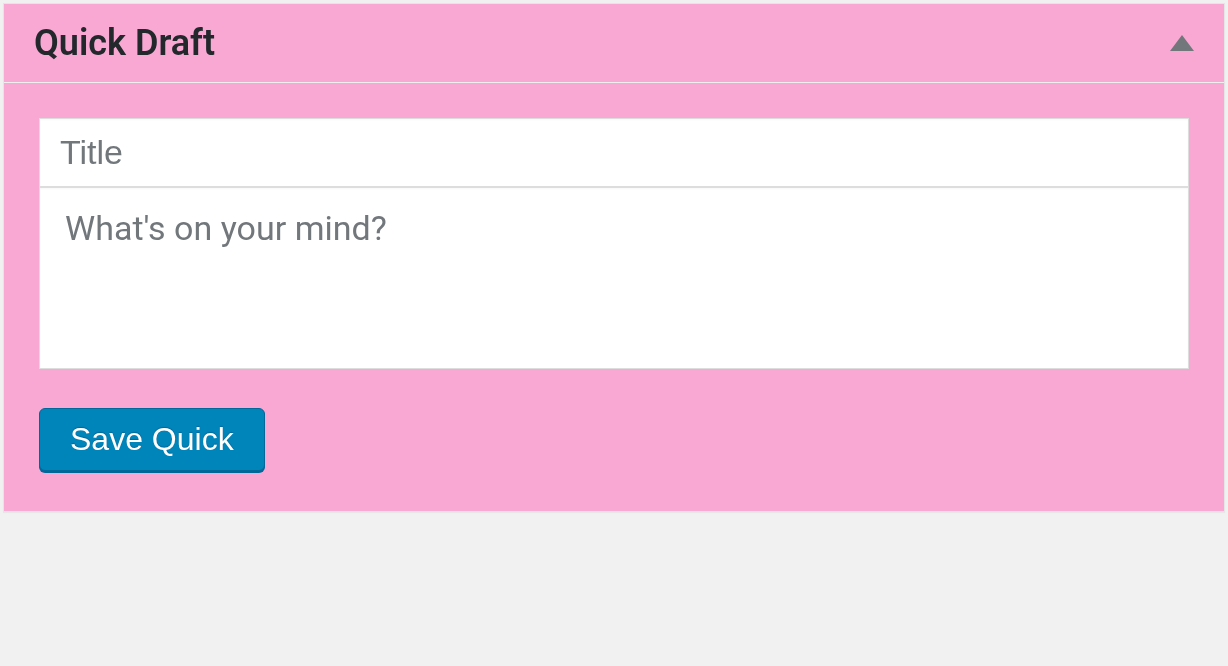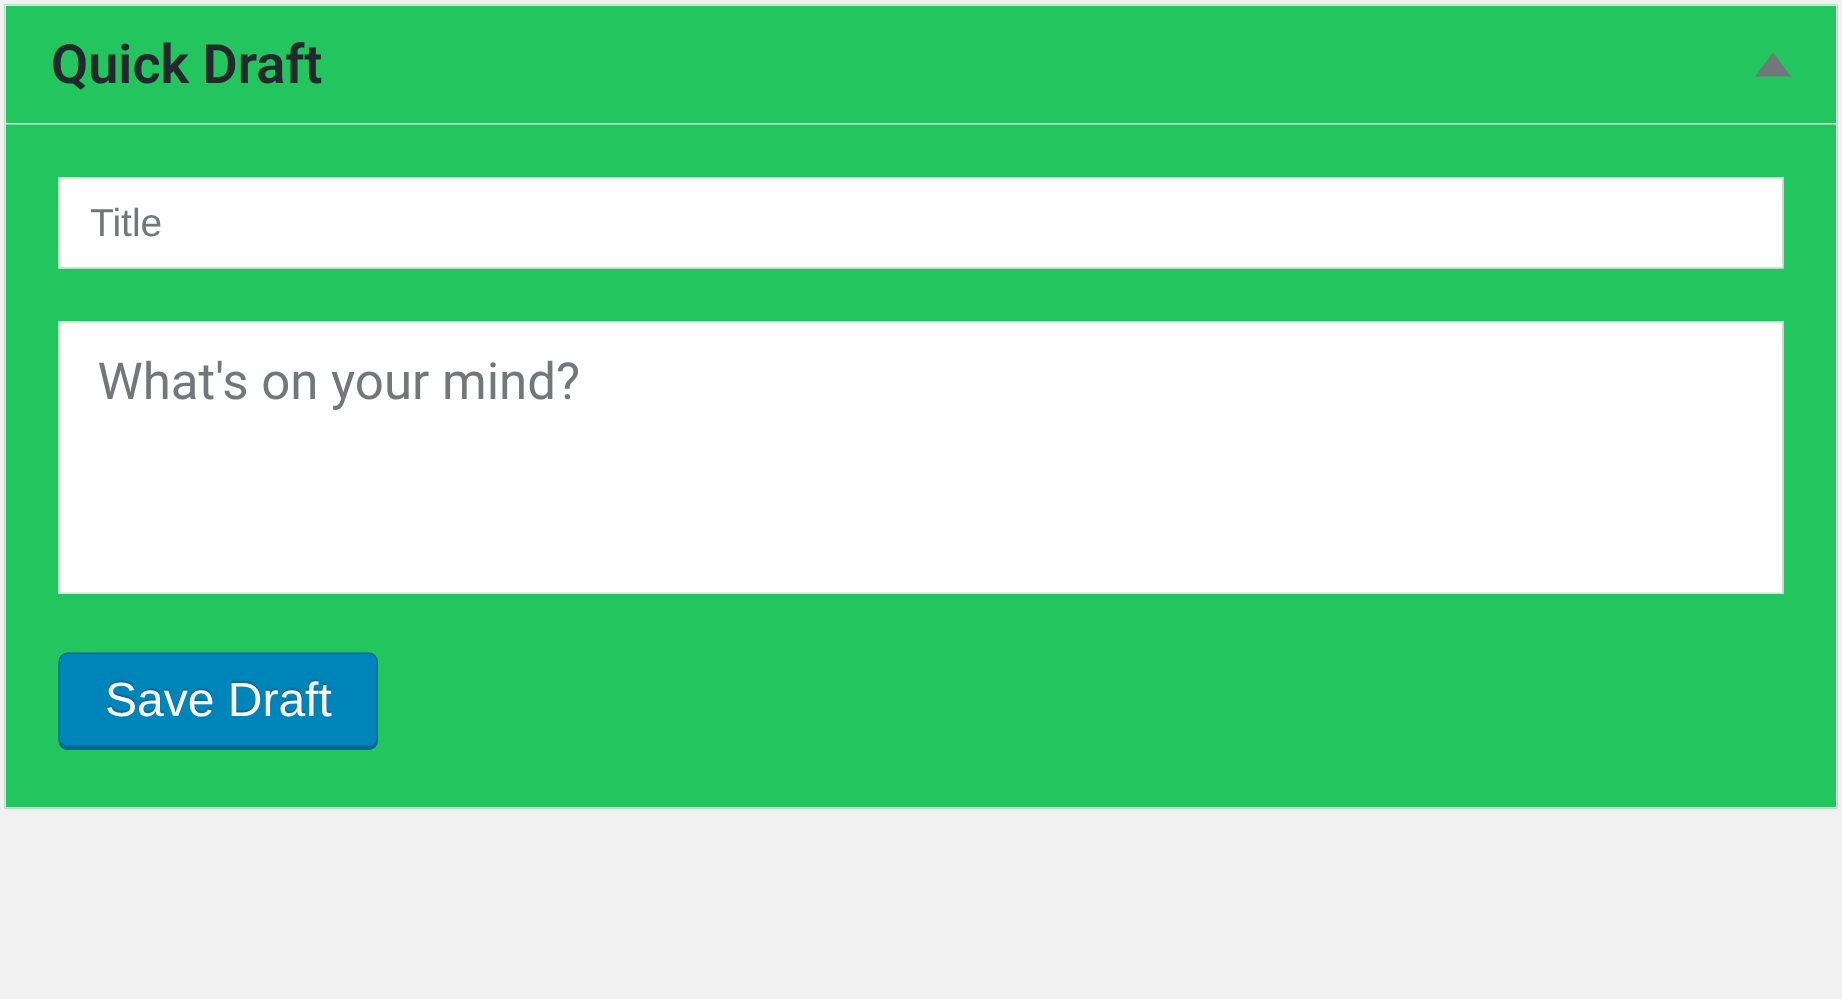--- a/index.html
+++ b/index.html
@@ -8,21 +8,21 @@
       padding: 0;
     }
     body {
       font-family: -apple-system, BlinkMacSystemFont, "Segoe UI", Roboto, Oxygen-Sans, Ubuntu, Cantarell, "Helvetica Neue", sans-serif;
       background: #f1f1f1;
       padding: 3px;
       width: 1228px;
       height: 666px;
     }
     .widget {
-      background: #22c55e;
+      background: #f9a8d4;
       border: 1px solid #e5e5e5;
       box-shadow: 0 1px 1px rgba(0,0,0,0.04);
     }
     .widget-header {
       display: flex;
       align-items: center;
       justify-content: space-between;
       padding: 18px 30px;
       border-bottom: 1px solid #eee;
       cursor: pointer;
@@ -38,25 +38,24 @@
       border-left: 12px solid transparent;
       border-right: 12px solid transparent;
       border-bottom: 16px solid #72777c;
     }
     .widget-body {
       padding: 35px 35px 40px 35px;
     }
     .title-input {
       width: 100%;
       padding: 14px 20px;
-      font-size: 26px;
+      font-size: 34px;
       border: 1px solid #ddd;
       background: #fff;
       color: #32373c;
-      margin-bottom: 35px;
       box-shadow: inset 0 1px 2px rgba(0,0,0,0.03);
     }
     .title-input::placeholder {
       color: #72777c;
     }
     .content-textarea {
       width: 100%;
       height: 182px;
       padding: 20px 25px;
       font-size: 34px;
@@ -87,15 +86,15 @@
 <body>
 
 <div class="widget">
   <div class="widget-header">
     <h2 class="widget-title">Quick Draft</h2>
     <span class="toggle-arrow"></span>
   </div>
   <div class="widget-body">
     <input type="text" class="title-input" placeholder="Title" style="">
     <textarea class="content-textarea" placeholder="What's on your mind?" style=""></textarea>
-    <button class="save-button">Save Draft</button>
+    <button class="save-button">Save Quick</button>
   </div>
 </div>
 
 </body></html>

